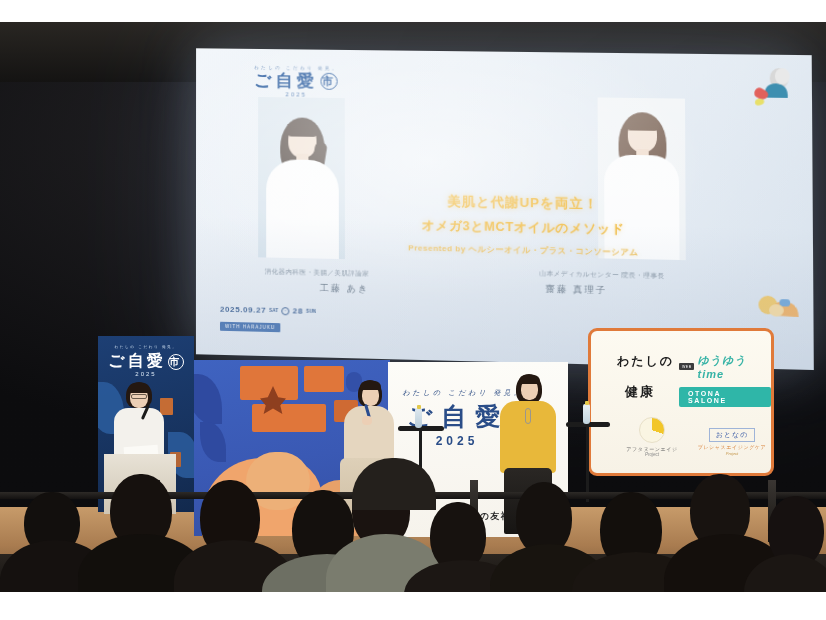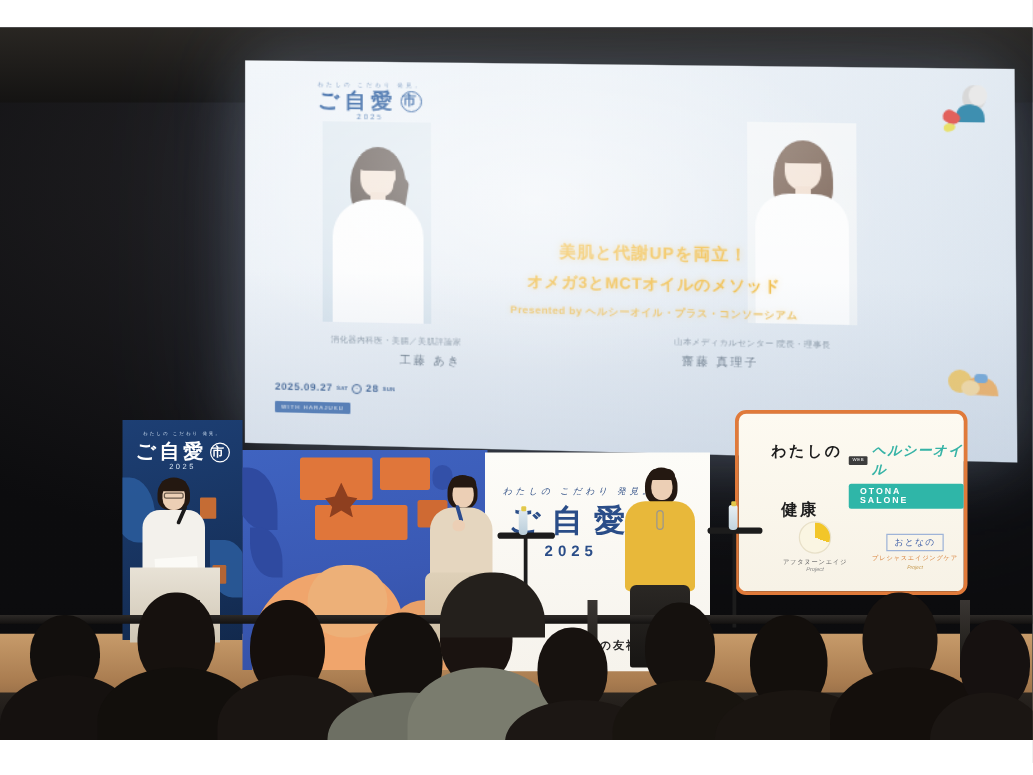--- a/index.html
+++ b/index.html
@@ -224,21 +224,21 @@
   .board-right{
     position:absolute; left:588px; top:6px; width:186px; height:148px;
     background:linear-gradient(180deg,#fdfaf1 0%, #f7f2e6 100%);
     border:3px solid #e07a3a; border-radius:9px; overflow:hidden;
   }
   .br-row{ position:absolute; display:flex; align-items:center; }
   .br-yuyu{ left:26px; top:22px; font-size:12px; font-weight:700; color:#1d1d1d; letter-spacing:2px; }
   .br-yuyutime{ left:88px; top:22px; display:flex; align-items:center; gap:3px; }
   .br-badge{ background:#3c3c3c; color:#fff; font-size:3.5px; padding:1.5px 3px; letter-spacing:.5px; border-radius:1px; }
   .br-yt{ font-size:11px; font-weight:700; color:#36b3a6; letter-spacing:1px; font-style:italic; }
-  .br-kenko{ left:34px; top:68px; font-size:13px; font-weight:700; color:#1d1d1d; letter-spacing:2px; }
+  .br-kenko{ left:34px; top:52px; font-size:13px; font-weight:700; color:#1d1d1d; letter-spacing:2px; }
   .br-otona{
     left:88px; top:56px; background:#2fb6a8; color:#fff; font-size:7px;
     font-weight:700; letter-spacing:1.6px; padding:3px 9px; border-radius:2px;
   }
   .br-aft{ left:26px; top:86px; width:70px; text-align:center; }
   .br-aft .pie{
     width:26px; height:26px; border-radius:50%; margin:0 auto 3px;
     background:conic-gradient(#f2c629 0deg 110deg, #faf5e2 110deg 360deg);
     border:1px solid #e8e0c8;
   }
@@ -449,21 +449,21 @@
         <div class="bc-logo">
           <span class="bc-mark">友</span>
           <span>主婦の友社</span>
         </div>
       </div>
 
       <div class="board-right">
         <div class="br-row br-yuyu">わたしの</div>
         <div class="br-row br-yuyutime">
           <span class="br-badge">WEB</span>
-          <span class="br-yt">ヘルシーオイル</span>
+          <span class="br-yt">ゆうゆうtime</span>
         </div>
         <div class="br-row br-kenko">健康</div>
         <div class="br-row br-otona">OTONA SALONE</div>
         <div class="br-row br-aft">
           <div style="width:100%">
             <div class="pie"></div>
             <div class="l1">アフタヌーンエイジ</div>
             <div class="l2">Project</div>
           </div>
         </div>

